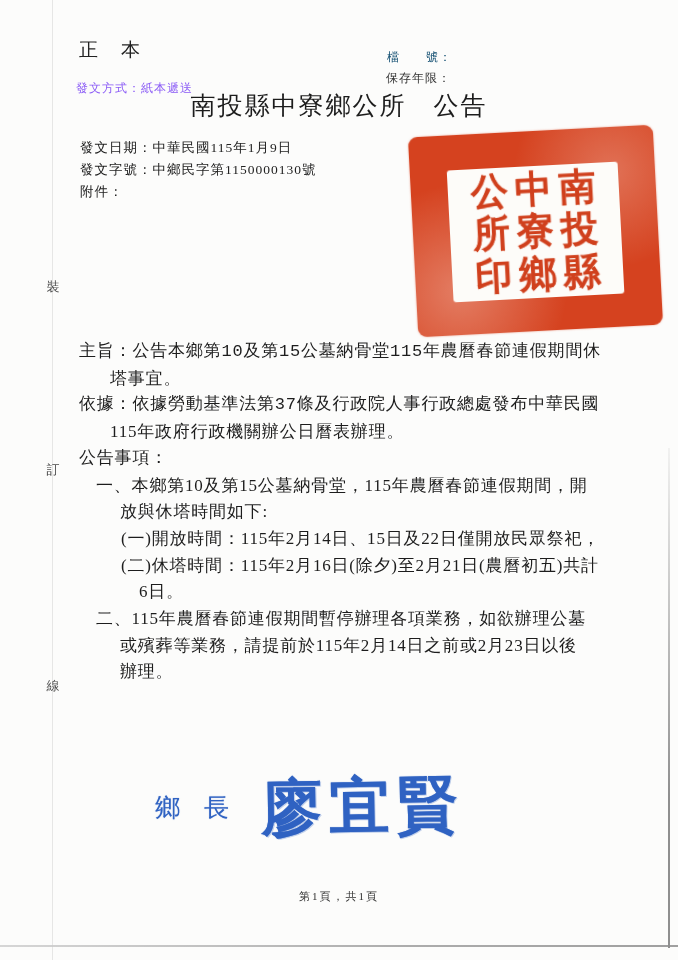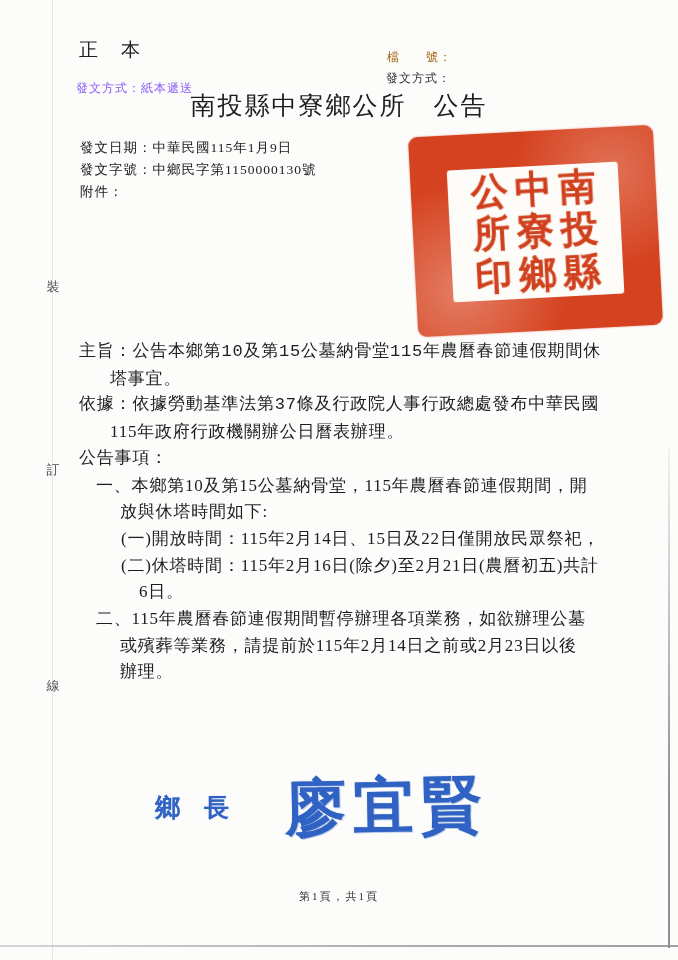--- a/index.html
+++ b/index.html
@@ -28,21 +28,21 @@
   .copy-type{
     position:absolute;left:79px;top:37px;
     font-size:19px;letter-spacing:2px;color:#222;
   }
   .delivery{
     position:absolute;left:76px;top:80px;
     font-size:12px;letter-spacing:1px;color:#8b5cf6;
   }
   .file-no{
     position:absolute;left:387px;top:49px;
-    font-size:12px;letter-spacing:1px;color:#a16207;
+    font-size:12px;letter-spacing:1px;color:#0c4a6e;
   }
   .retention{
     position:absolute;left:386px;top:70px;
     font-size:12px;letter-spacing:1px;color:#333;
   }
   .doc-title{
     position:absolute;left:0;top:89px;width:100%;
     text-align:center;font-size:25px;font-weight:normal;
     letter-spacing:2px;margin:0;color:#1c1c1c;
   }
@@ -93,21 +93,21 @@
   .indent-numcont{padding-left:120px;}
   .indent-paren{padding-left:121px;}
   .indent-parencont{padding-left:139px;}
   
   .signature{
     position:absolute;left:155px;top:766px;
     display:flex;align-items:center;
   }
   .sig-title{
     font-size:25px;color:#2f62c2;letter-spacing:24px;
-    margin-right:32px;font-weight:bold;
+    margin-right:8px;font-weight:normal;
     text-shadow:0 0 1px rgba(47,98,194,.6);
   }
   .sig-name{
     font-size:61px;color:#2f62c2;font-weight:bold;
     letter-spacing:7px;
     transform:rotate(-1deg);
     text-shadow:0 0 1px rgba(47,98,194,.7), 1px 1px 0 rgba(47,98,194,.25);
   }
   
   .footer{
@@ -131,21 +131,21 @@
 <div class="page">
 
   <div class="binding-line"></div>
   <span class="mark mark-0">裝</span>
   <span class="mark mark-1">訂</span>
   <span class="mark mark-2">線</span>
 
   <div class="copy-type">正　本</div>
   <div class="delivery">發文方式：紙本遞送</div>
   <div class="file-no">檔　　號：</div>
-  <div class="retention">發文方式：</div>
+  <div class="retention">保存年限：</div>
 
   <h1 class="doc-title">南投縣中寮鄉公所　公告</h1>
 
   <div class="meta meta-date">發文日期：中華民國115年1月9日</div>
   <div class="meta meta-docno">發文字號：中鄉民字第1150000130號</div>
   <div class="meta meta-attach">附件：</div>
 
   <div class="seal">
     <div class="seal-inner">
       <div class="seal-col">南投縣</div>

